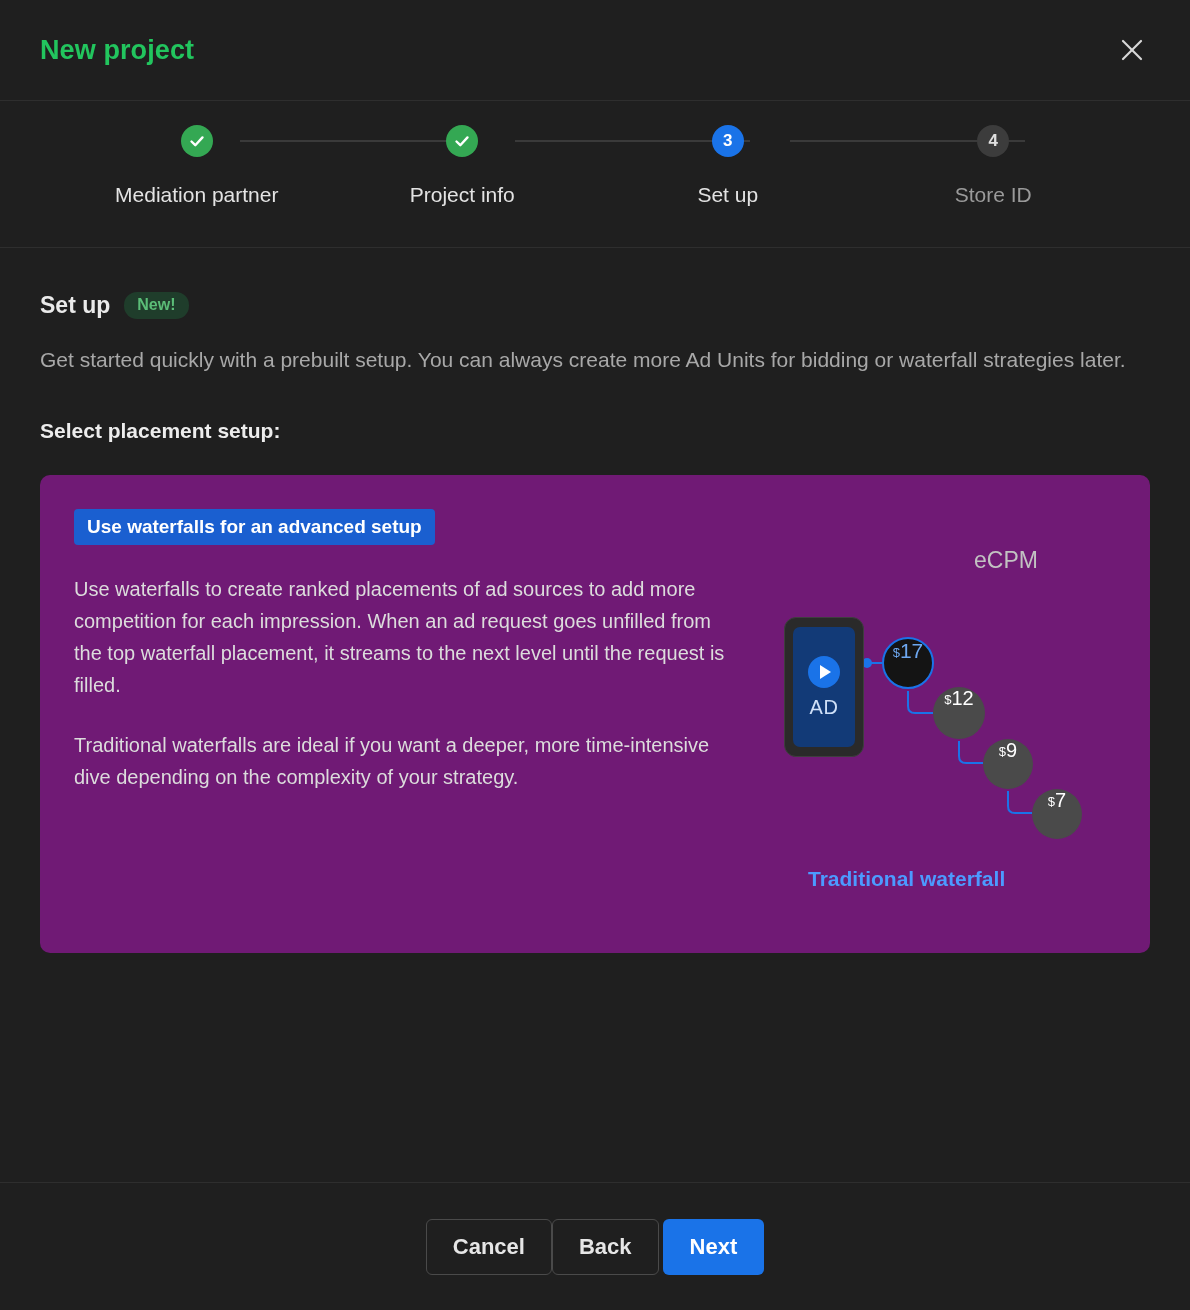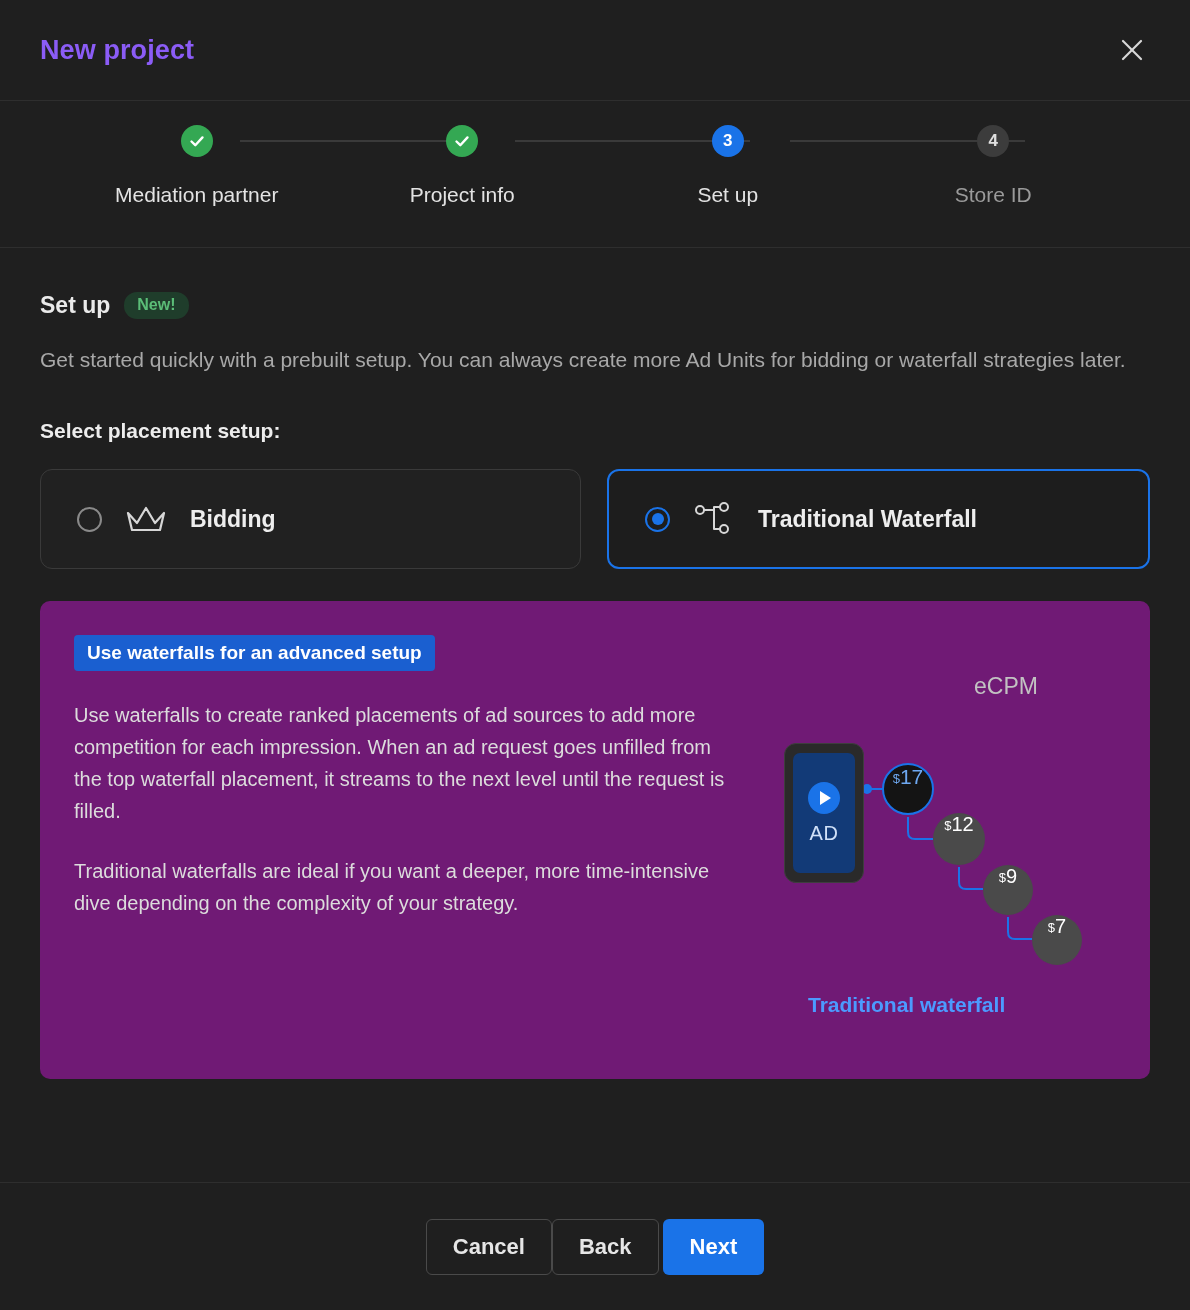--- a/index.html
+++ b/index.html
@@ -27,21 +27,21 @@
     align-items: center;
     justify-content: space-between;
     padding: 0 36px 0 40px;
     border-bottom: 1px solid #2e2e2e;
     background: #1f1f1f;
   }
   .header-title {
     font-size: 27px;
     font-weight: bold;
     letter-spacing: .1px;
-    color: #8b5cf6;
+    color: #22c55e;
   }
   .close-btn {
     width: 44px; height: 44px;
     display: flex; align-items: center; justify-content: center;
     cursor: pointer;
     border-radius: 50%;
   }
   .close-btn svg { display: block; }
 
   
@@ -362,46 +362,20 @@
 
     <div class="section-title-row">
       <div class="section-title">Set up</div>
       <div class="new-badge">New!</div>
     </div>
 
     <div class="description">Get started quickly with a prebuilt setup. You can always create more Ad Units for bidding or waterfall strategies later.</div>
 
     <div class="select-label">Select placement setup:</div>
 
-    <div class="options">
-
-      <div class="option">
-        <div class="radio"></div>
-        <div class="option-icon">
-          <svg width="44" height="32" viewBox="0 0 44 32" aria-hidden="true">
-            <path d="M4 10 L13 20 L22 5 L31 20 L40 10 L36 27 L8 27 Z" fill="none" stroke="#d7d7d7" stroke-width="2.2" stroke-linejoin="round"></path>
-          </svg>
-        </div>
-        <div class="option-label">Bidding</div>
-      </div>
-
-      <div class="option selected">
-        <div class="radio on"></div>
-        <div class="option-icon">
-          <svg width="44" height="36" viewBox="0 0 44 36" aria-hidden="true">
-            <circle cx="8" cy="9" r="4" fill="none" stroke="#d7d7d7" stroke-width="2"></circle>
-            <circle cx="32" cy="6" r="4" fill="none" stroke="#d7d7d7" stroke-width="2"></circle>
-            <circle cx="32" cy="28" r="4" fill="none" stroke="#d7d7d7" stroke-width="2"></circle>
-            <path d="M12 9 L22 9 L22 6 L28 6 M22 9 L22 28 L28 28" fill="none" stroke="#d7d7d7" stroke-width="2" stroke-linecap="round" stroke-linejoin="round"></path>
-          </svg>
-        </div>
-        <div class="option-label">Traditional Waterfall</div>
-      </div>
-
-    </div>
 
     <div class="info-panel">
       <div class="info-left">
         <div class="info-tag">Use waterfalls for an advanced setup</div>
         <div class="info-para">Use waterfalls to create ranked placements of ad sources to add more competition for each impression. When an ad request goes unfilled from the top waterfall placement, it streams to the next level until the request is filled.</div>
         <div class="info-para">Traditional waterfalls are ideal if you want a deeper, more time-intensive dive depending on the complexity of your strategy.</div>
       </div>
 
       <div class="info-right">
         <div class="ecpm-label">eCPM</div>

